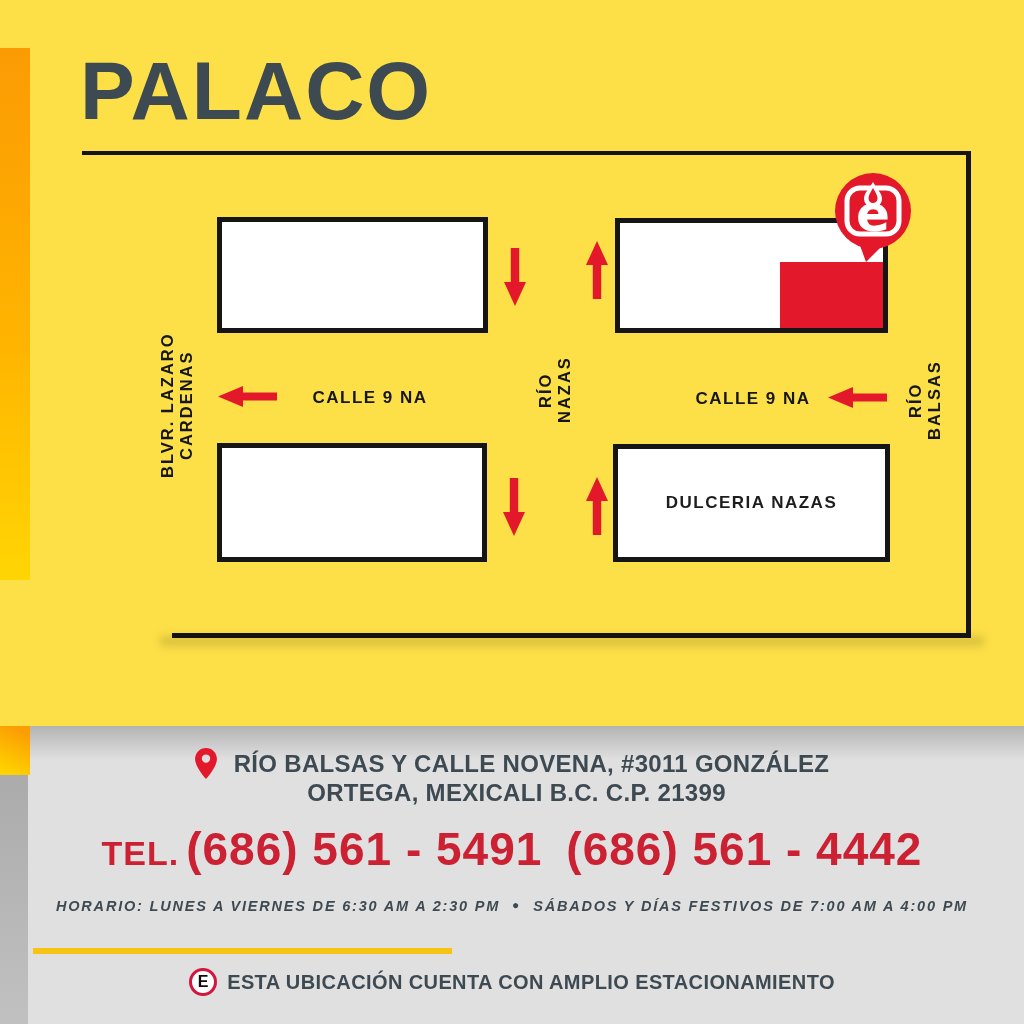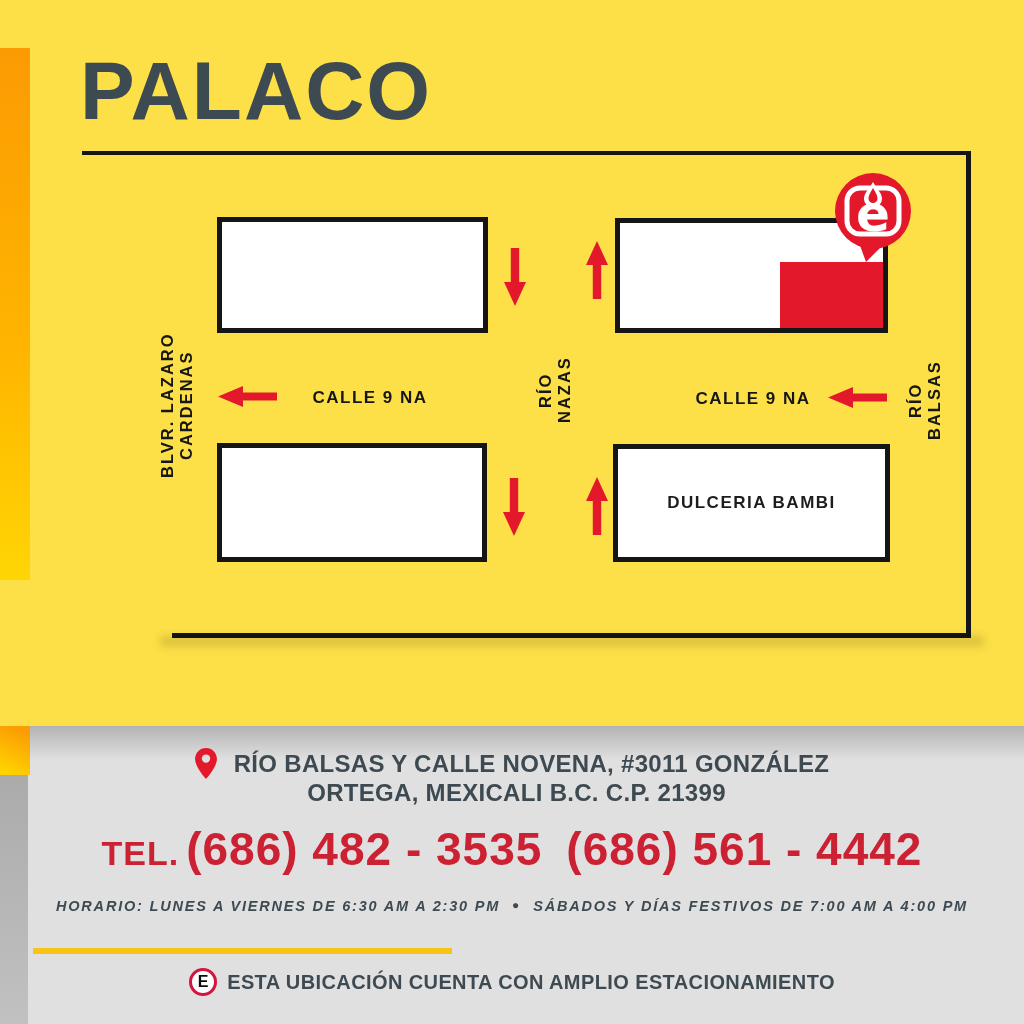--- a/index.html
+++ b/index.html
@@ -94,21 +94,21 @@
   <div class="ln map-rightline"></div>
   <div class="ln map-bottomline"></div>
   <div class="map-shadow"></div>
 
   <div class="block block-ul"></div>
   <div class="block block-ur">
     <div class="red-lot"></div>
   </div>
   <div class="block block-ll"></div>
   <div class="block block-lr">
-    <span class="dulceria">DULCERIA  BAMBI</span>
+    <span class="dulceria">DULCERIA  NAZAS</span>
   </div>
 
   <div class="street v-street blvr">BLVR.  LAZARO  CARDENAS</div>
   <div class="street v-street nazas">RÍO NAZAS</div>
   <div class="street v-street balsas">RÍO BALSAS</div>
   <div class="street h-street calle-left">CALLE  9 NA</div>
   <div class="street h-street calle-right">CALLE  9 NA</div>
 
   <svg class="arrow" style="left:504px;top:248px" width="22" height="58" viewBox="0 0 22 58">
     <polygon points="11,58 0,34 6.8,34 6.8,0 15.2,0 15.2,34 22,34" fill="#E4182B"></polygon>
@@ -146,21 +146,21 @@
         <path fill-rule="evenodd" fill="#E4182B" d="M12 0 C5.4 0 0 5.4 0 12 c0 9 12 22 12 22 s12 -13 12 -22 C24 5.4 18.6 0 12 0 Z
              M12 7 a4.6 4.6 0 1 1 0 9.2 a4.6 4.6 0 1 1 0 -9.2 Z"></path>
       </svg>
       <span>RÍO BALSAS Y CALLE NOVENA, #3011 GONZÁLEZ</span>
     </div>
     <div class="addr-line2">ORTEGA, MEXICALI B.C. C.P. 21399</div>
   </div>
 
   <div class="tel-row">
     <span class="tel-label">TEL.</span>
-    <span class="tel-number">(686) 482 - 3535</span>
+    <span class="tel-number">(686) 561 - 5491</span>
     <span class="tel-number second">(686) 561 - 4442</span>
   </div>
 
   <div class="horario-row">
     <span>HORARIO: LUNES A VIERNES DE 6:30 AM A 2:30 PM</span><span class="horario-bullet">●</span><span>SÁBADOS Y DÍAS FESTIVOS DE 7:00 AM A 4:00 PM</span>
   </div>
 
   <div class="yellow-line"></div>
 
   <div class="parking-row">

